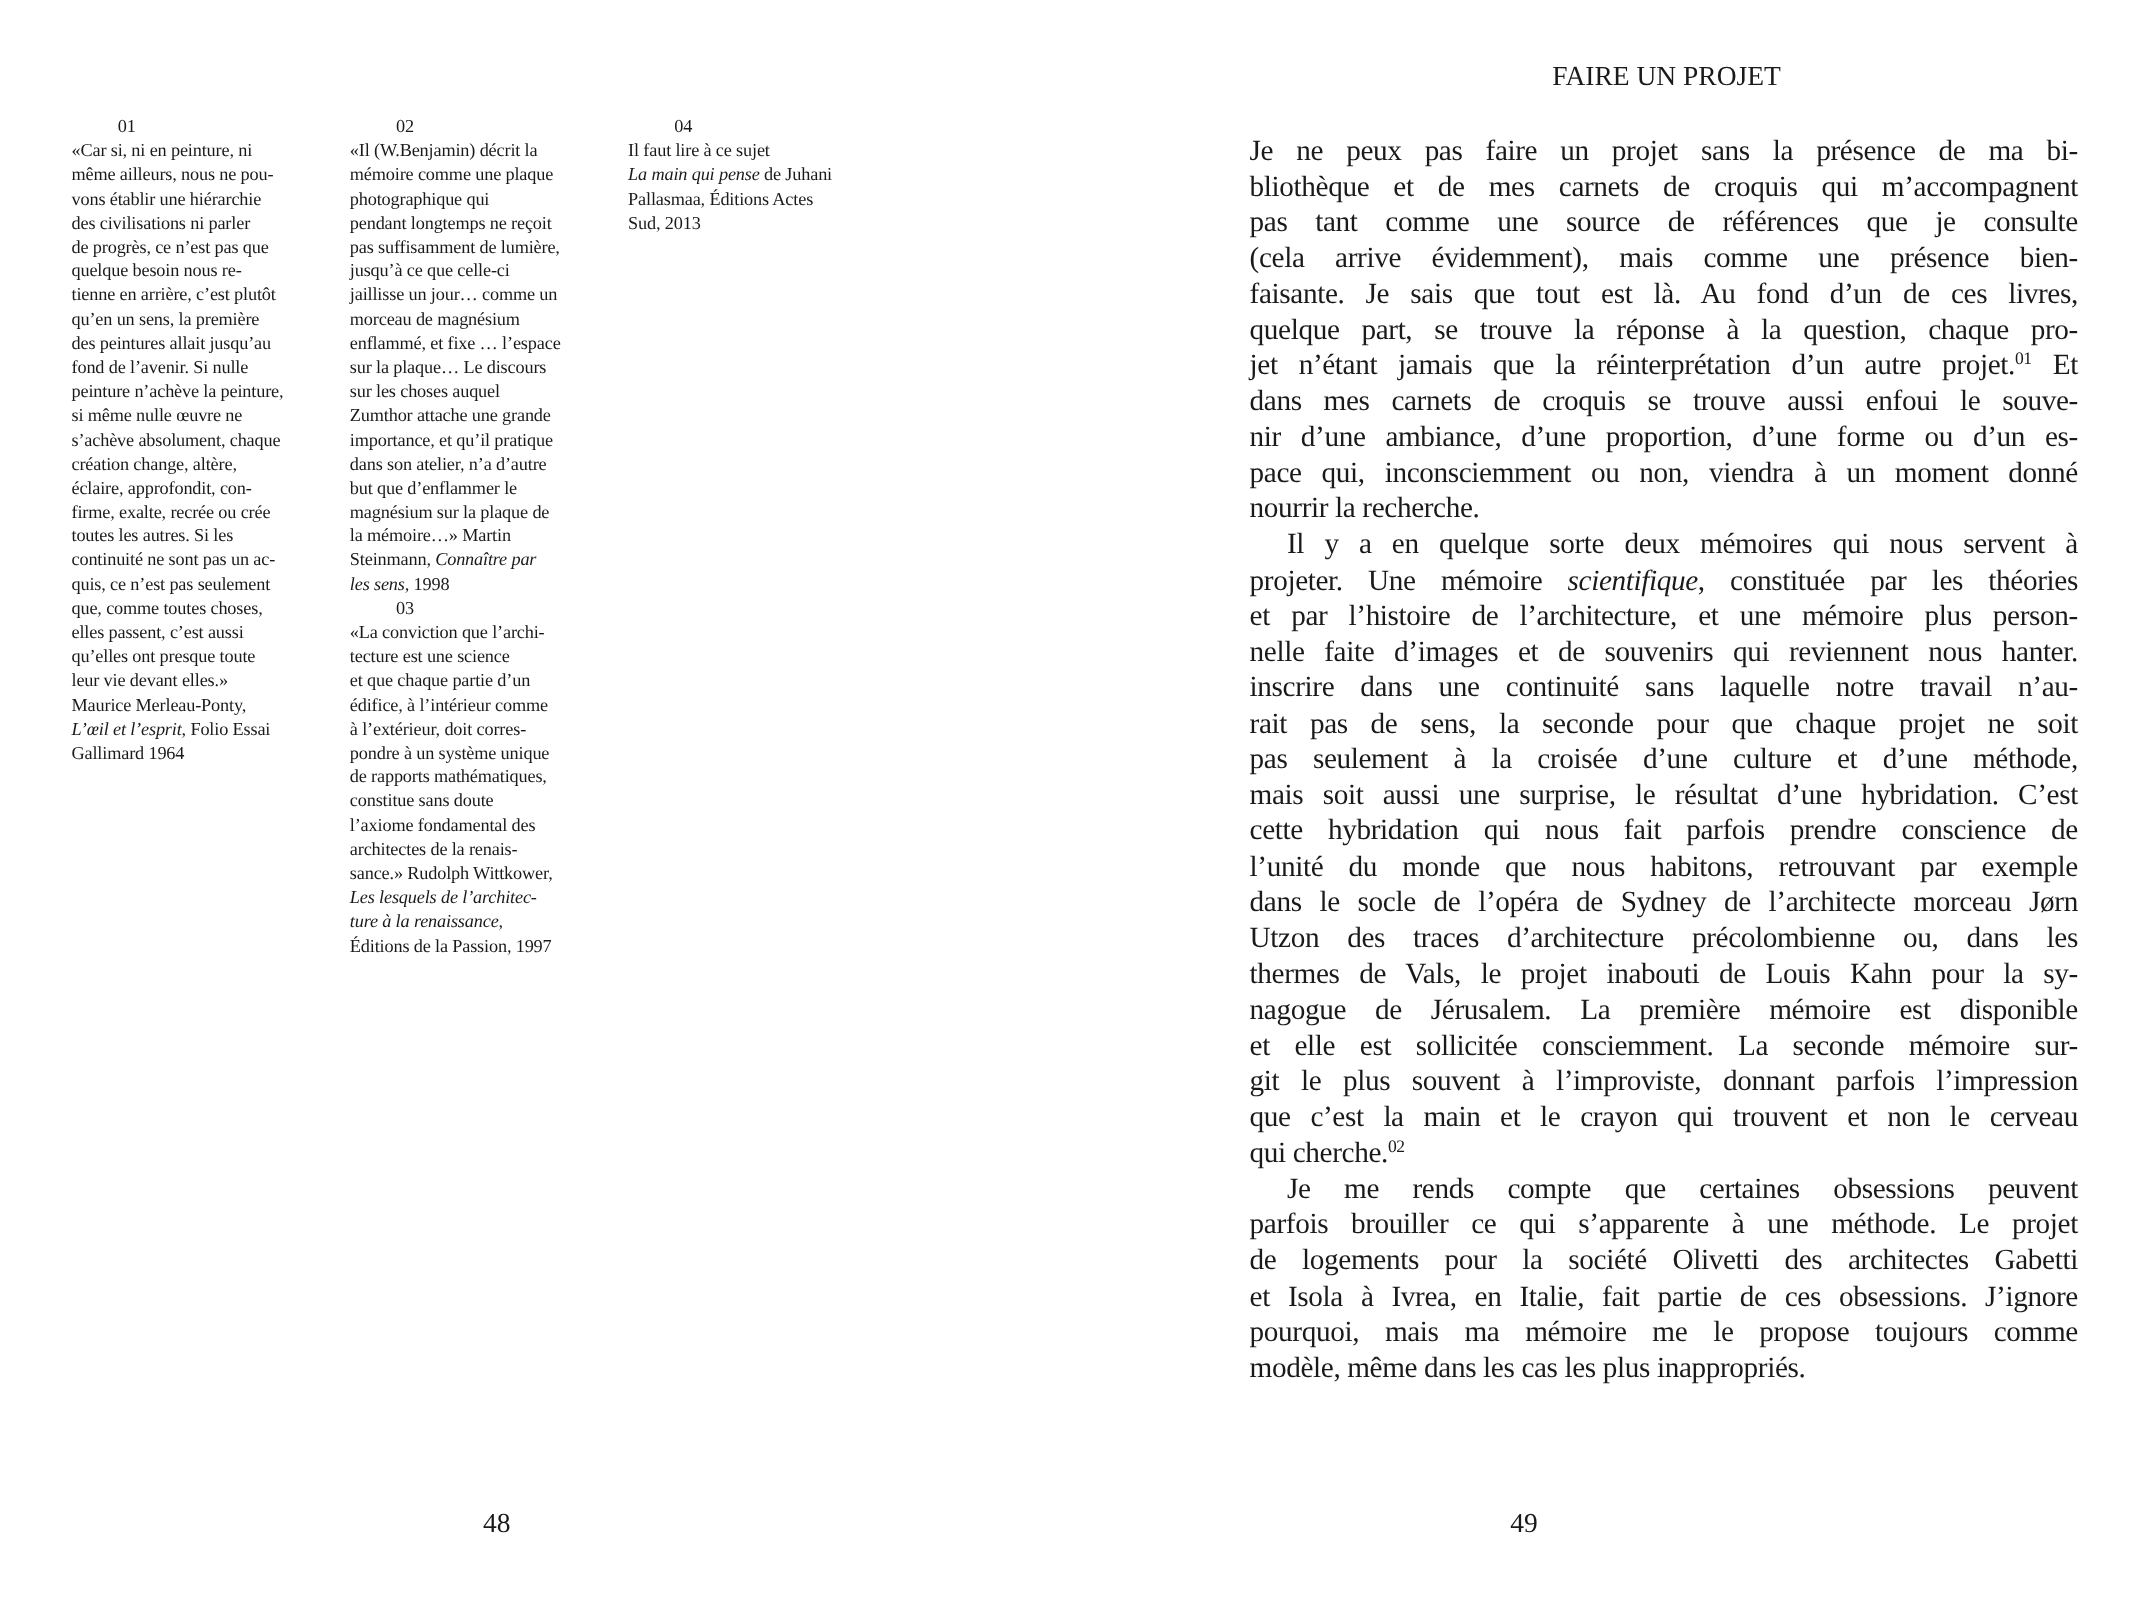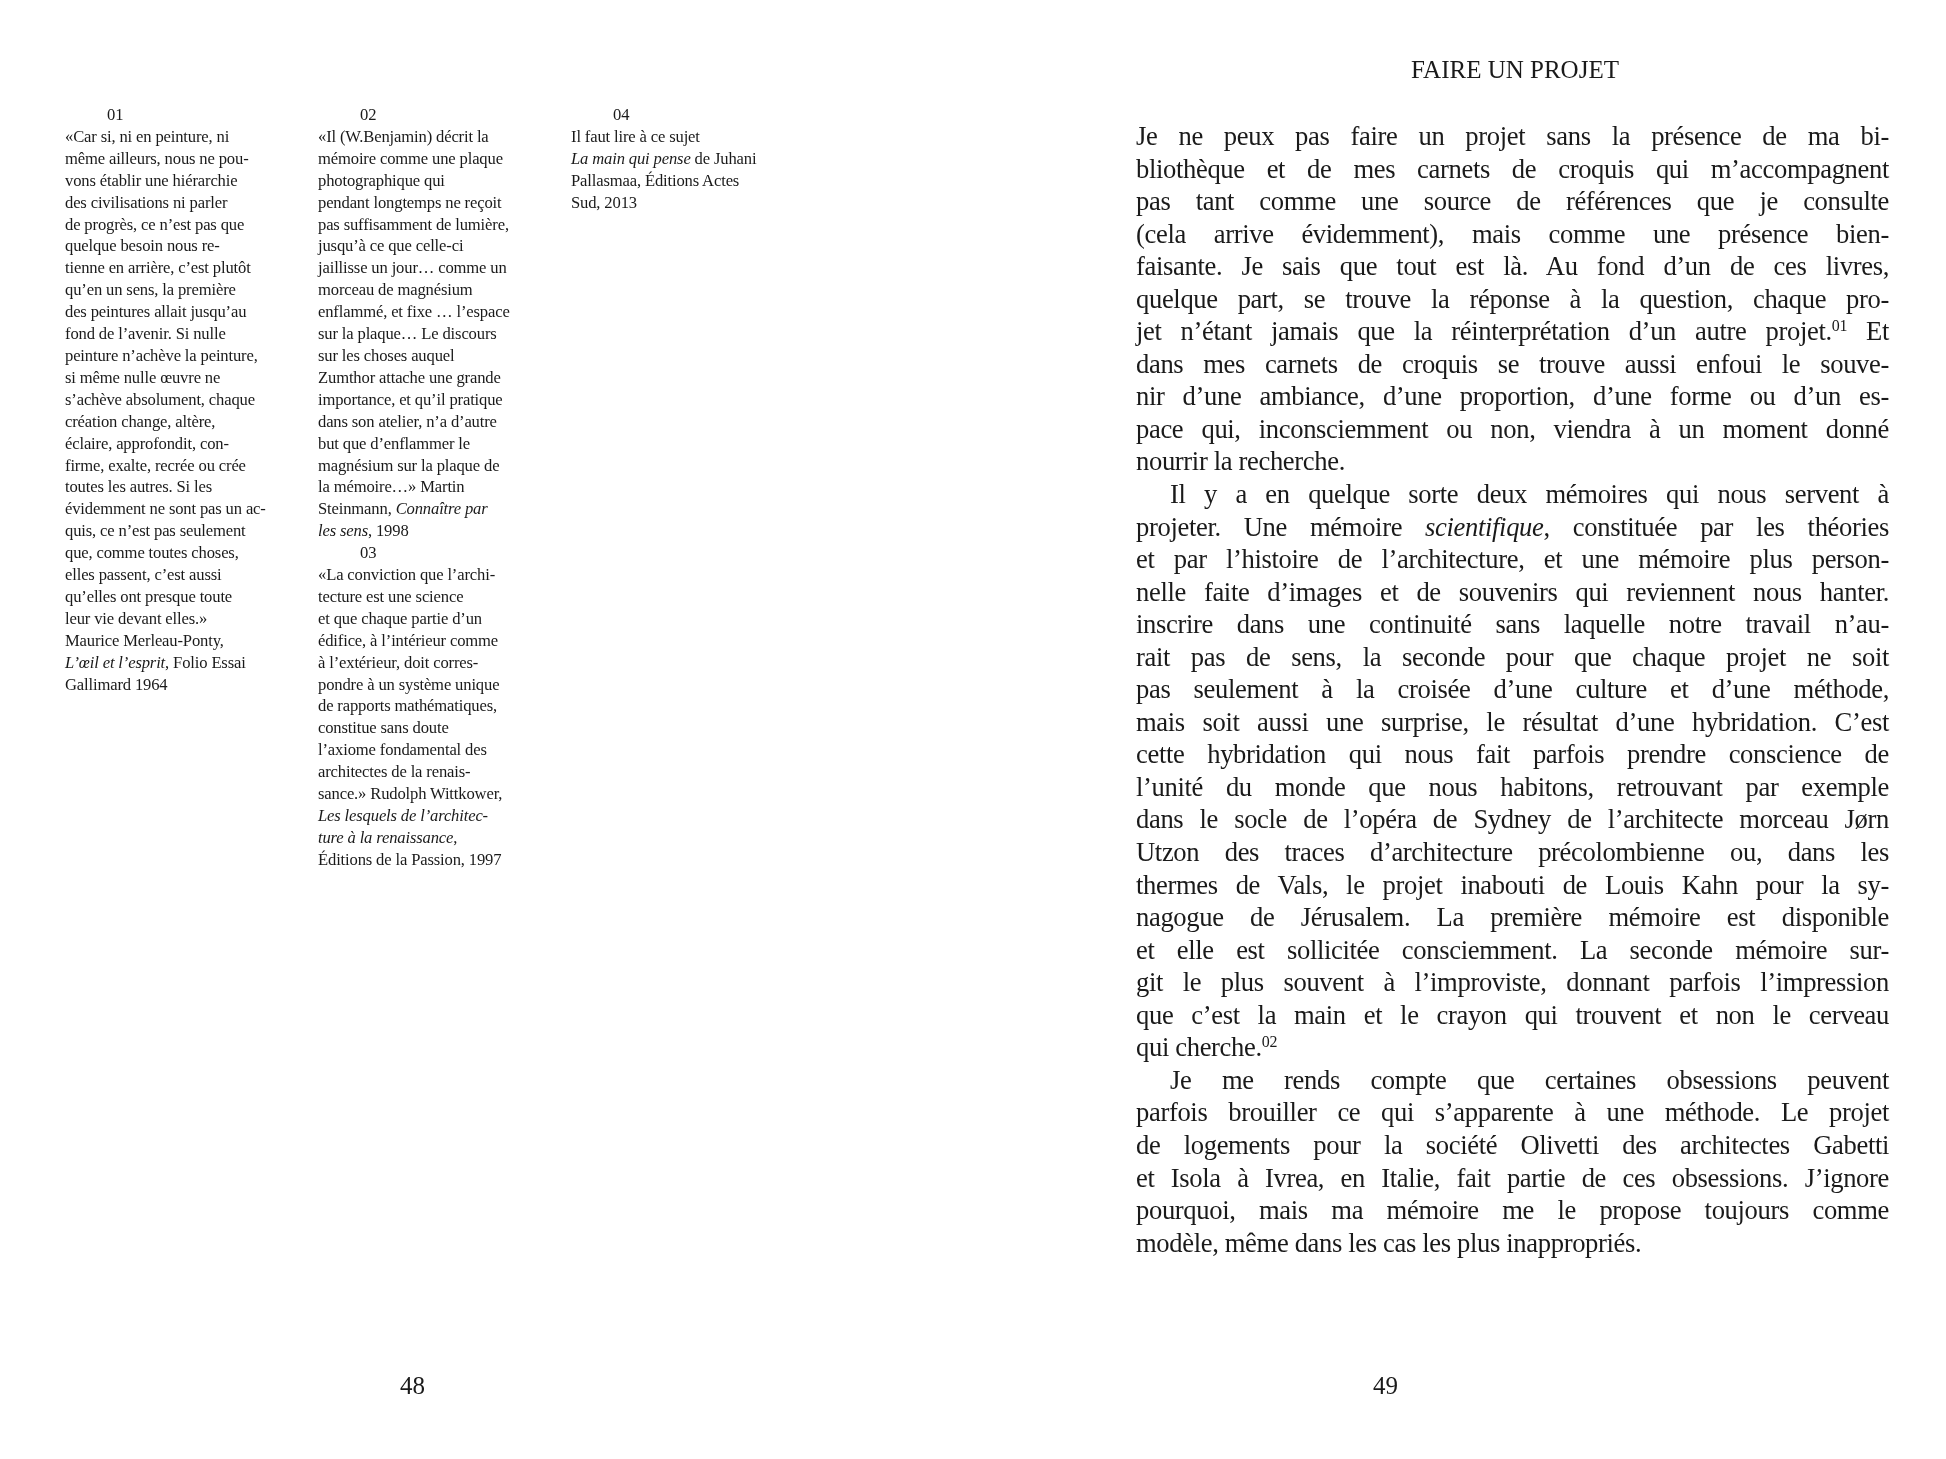--- a/index.html
+++ b/index.html
@@ -17,21 +17,21 @@
   em, .it { font-style: italic; }
 
   .running-head { position: absolute; top: 56px; left: 0; width: 1084px; text-align: center; font-size: 25px; letter-spacing: 0px; }
   .body-text { position: absolute; left: 163px; top: 120px; width: 753px; font-size: 26.6px; line-height: 32.55px; letter-spacing: -0.35px; }
   .body-text .line { display: block; white-space: nowrap; text-align: justify; text-align-last: justify; height: 32.55px; }
   .body-text .line.last { text-align-last: left; }
   .body-text .line.indent { padding-left: 34px; }
   sup { font-size: 0.6em; vertical-align: 0.55em; line-height: 0; }
 
   .folio { position: absolute; top: 1372px; font-size: 25px; }
-  .folio-left { left: 400px; }
+  .folio-left { left: 439px; }
   .folio-right { left: 400px; }
 </style>
 </head>
 <body>
 
 <div class="page page-left">
 
   <div class="note-col col1">
     <span class="num">01</span>
     <span class="line">«Car si, ni en peinture, ni</span>
@@ -44,21 +44,21 @@
     <span class="line">qu’en un sens, la première</span>
     <span class="line">des peintures allait jusqu’au</span>
     <span class="line">fond de l’avenir. Si nulle</span>
     <span class="line">peinture n’achève la peinture,</span>
     <span class="line">si même nulle œuvre ne</span>
     <span class="line">s’achève absolument, chaque</span>
     <span class="line">création change, altère,</span>
     <span class="line">éclaire, approfondit, con-</span>
     <span class="line">firme, exalte, recrée ou crée</span>
     <span class="line">toutes les autres. Si les</span>
-    <span class="line">évidemment ne sont pas un ac-</span>
+    <span class="line">continuité ne sont pas un ac-</span>
     <span class="line">quis, ce n’est pas seulement</span>
     <span class="line">que, comme toutes choses,</span>
     <span class="line">elles passent, c’est aussi</span>
     <span class="line">qu’elles ont presque toute</span>
     <span class="line">leur vie devant elles.»</span>
     <span class="line">Maurice Merleau-Ponty,</span>
     <span class="line"><em>L’œil et l’esprit</em><span>, Folio Essai</span></span>
     <span class="line">Gallimard 1964</span>
   </div>
 

